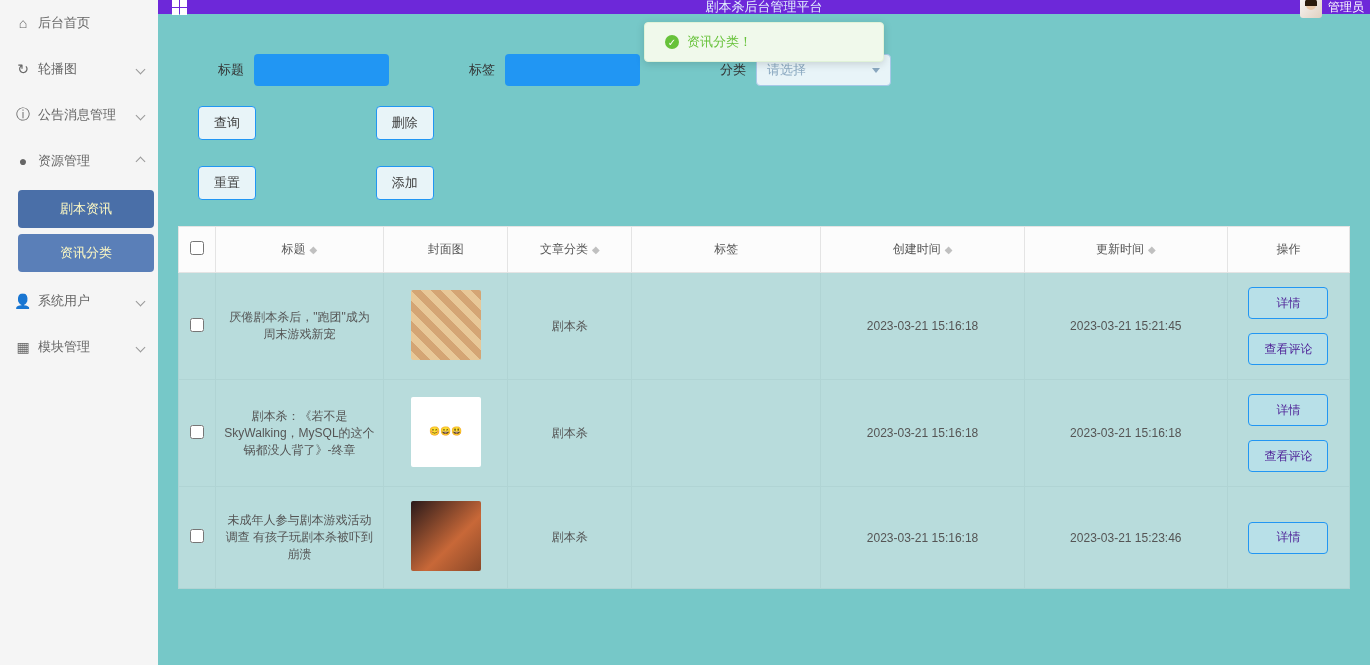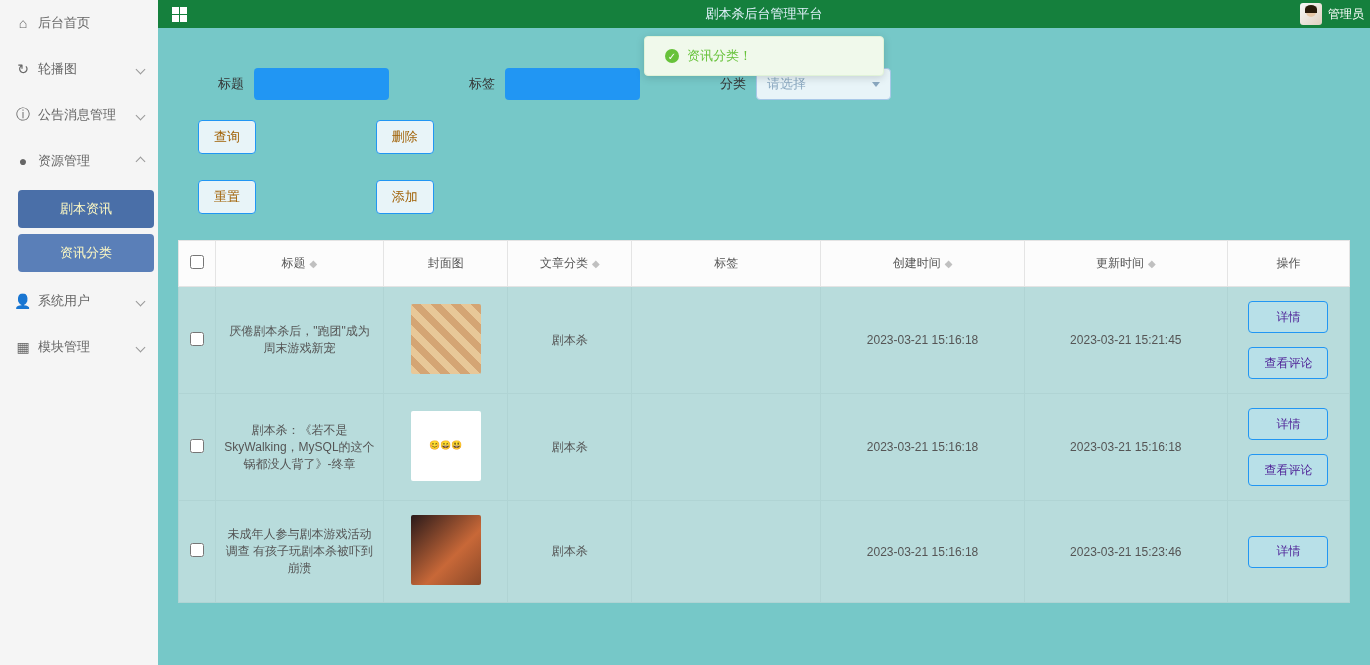--- a/index.html
+++ b/index.html
@@ -10,42 +10,42 @@
     .sidebar { width: 158px; background: #f5f5f5; display: flex; flex-direction: column; }
     .sidebar-item { display: flex; align-items: center; padding: 14px 16px; color: #666; cursor: pointer; font-size: 13px; position: relative; }
     .sidebar-item.has-arrow::after { content: ''; position: absolute; right: 14px; width: 6px; height: 6px; border-right: 1px solid #999; border-bottom: 1px solid #999; transform: rotate(45deg); }
     .sidebar-item.expanded::after { transform: rotate(-135deg); }
     .sidebar-item .icon { margin-right: 8px; font-size: 14px; width: 14px; display: inline-flex; justify-content: center; }
     .sidebar-sub { padding-left: 14px; }
     .sidebar-sub-item { display: block; padding: 10px 20px; background: #5a7fb8; color: #fef9c3; margin: 6px 4px; border-radius: 4px; text-align: center; cursor: pointer; font-size: 13px; }
     .sidebar-sub-item.active { background: #4a6fa8; }
     
     .main { flex: 1; display: flex; flex-direction: column; }
-    .header { height: 28px; background: #15803d; color: #fff; display: flex; align-items: center; padding: 0 14px; position: relative; }
+    .header { height: 14px; background: #6d28d9; color: #fff; display: flex; align-items: center; padding: 0 14px; position: relative; }
     .header-icon { display: flex; gap: 1px; flex-wrap: wrap; width: 15px; height: 15px; cursor: pointer; }
     .header-icon span { width: 7px; height: 7px; background: #fff; }
     .header-title { position: absolute; left: 50%; transform: translateX(-50%); font-size: 13px; color: #e3f2fd; }
     .header-user { position: absolute; right: 6px; display: flex; align-items: center; gap: 6px; font-size: 12px; cursor: pointer; }
     .avatar { width: 22px; height: 22px; border-radius: 3px; background: linear-gradient(135deg, #f8f8f8 0%, #e0d0c0 100%); display: inline-block; position: relative; overflow: hidden; }
     .avatar::before { content:''; position:absolute; top:4px; left:6px; width:10px; height:10px; border-radius:50%; background:#e8c8a8; }
     .avatar::after { content:''; position:absolute; top:2px; left:5px; width:12px; height:8px; border-radius:50% 50% 0 0; background:#2a1a0a; }
     
     .toast { position: absolute; top: 8px; left: 50%; transform: translateX(-50%); background: #f0f9eb; border: 1px solid #e1f3d8; border-radius: 4px; box-shadow: 0 2px 8px rgba(0,0,0,0.15); padding: 10px 20px; display: flex; align-items: center; gap: 8px; z-index: 100; min-width: 240px; }
     .toast-icon { width: 14px; height: 14px; border-radius: 50%; background: #67c23a; color: #fff; display: inline-flex; align-items: center; justify-content: center; font-size: 10px; }
     .toast-text { color: #67c23a; font-size: 13px; }
     
     .content { flex: 1; padding: 30px 20px 0 20px; overflow-y: auto; position: relative; }
     
     .filter-bar { display: flex; gap: 80px; padding: 10px 40px 20px 40px; align-items: center; }
     .filter-group { display: flex; align-items: center; gap: 10px; }
     .filter-label { font-size: 13px; color: #333; }
     .filter-input { width: 135px; height: 32px; border: none; border-radius: 4px; background: #2196f3; padding: 0 10px; color: #fff; outline: none; }
     .filter-select { width: 135px; height: 32px; border: 1px solid #a8c8e8; border-radius: 4px; background: #e8f4f8; padding: 0 24px 0 10px; color: #8aa8c0; position: relative; display: flex; align-items: center; cursor: pointer; }
     .filter-select::after { content:''; position:absolute; right:10px; width:0; height:0; border-left:4px solid transparent; border-right:4px solid transparent; border-top:5px solid #8aa8c0; }
-    .btn { width: 58px; height: 34px; border: 1px solid #2196f3; border-radius: 4px; background: #e8f4f8; color: #a16207; font-size: 13px; cursor: pointer; font-family: inherit; }
+    .btn { width: 58px; height: 34px; border: 1px solid #2196f3; border-radius: 4px; background: #e8f4f8; color: #404040; font-size: 13px; cursor: pointer; font-family: inherit; }
     
     .action-buttons-wrap { padding-left: 20px; }
     .action-row { margin-bottom: 26px; }
     
     .table-wrap { background: #e8f4f4; border-radius: 8px; margin-top: 10px; }
     table { width: 100%; border-collapse: collapse; }
     thead tr { background: #fcfcfc; }
     th { padding: 14px 8px; font-weight: normal; font-size: 12px; color: #555; border: 1px solid #e4e4e4; text-align: center; position: relative; }
     th.sortable::after { content: '◆'; font-size: 10px; color: #c0c0c0; margin-left: 4px; }
     td { padding: 14px 8px; text-align: center; font-size: 12px; color: #555; border: 1px solid #b0d4d4; vertical-align: middle; }

